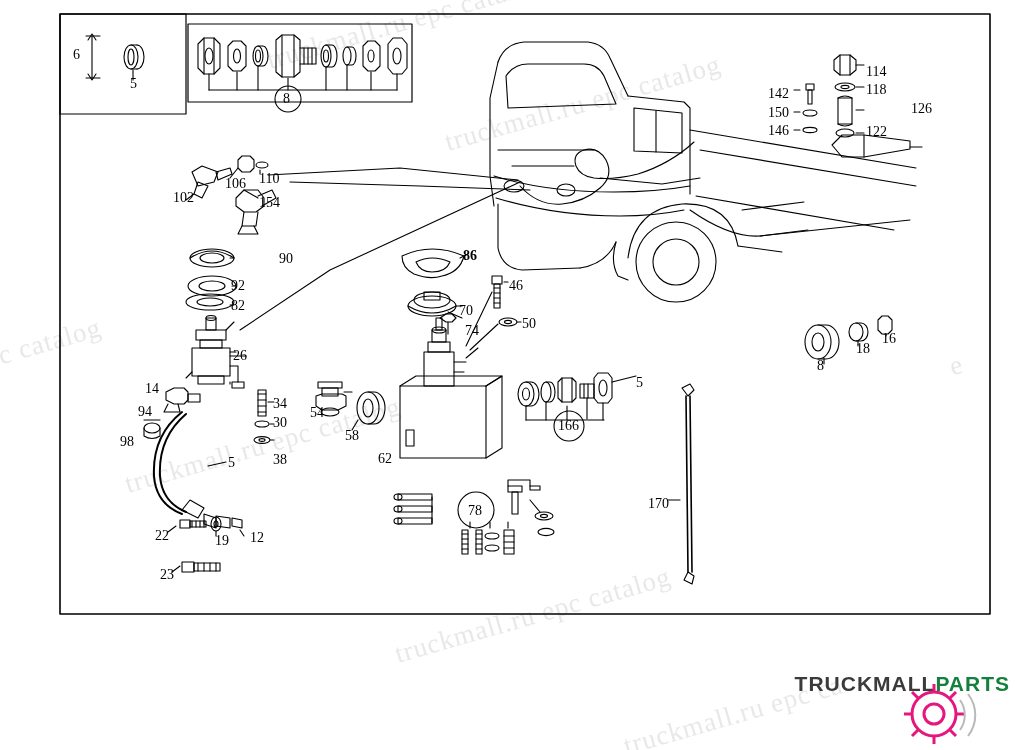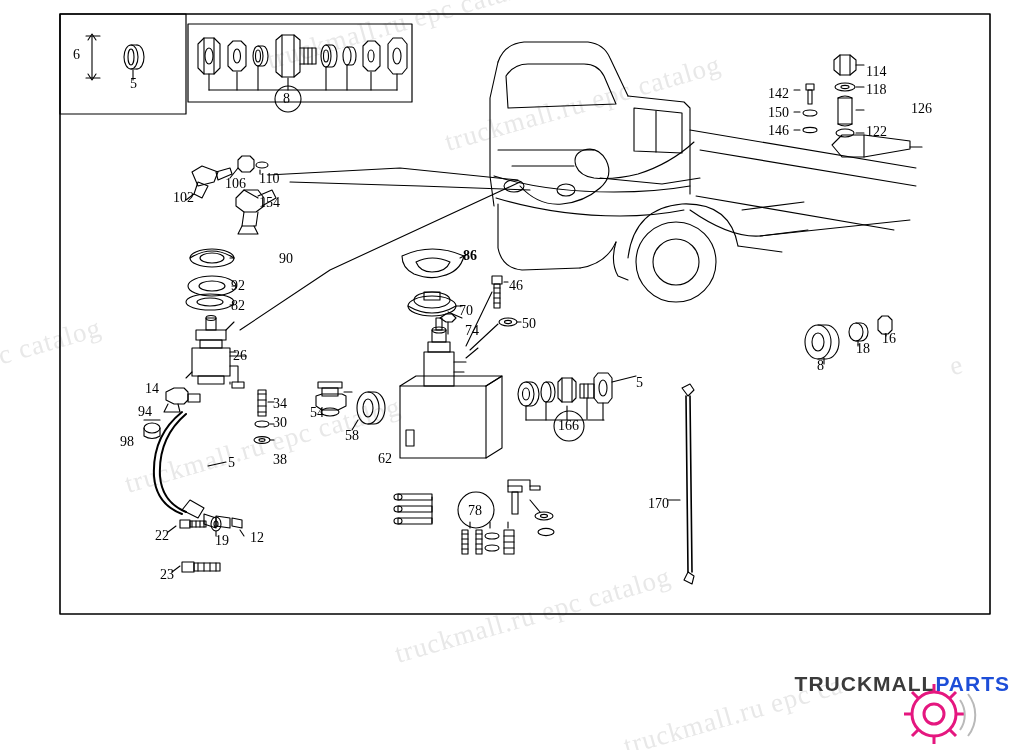--- a/index.html
+++ b/index.html
@@ -32,21 +32,21 @@
   svg.art{position:absolute;left:0;top:0;width:1024px;height:750px;}
   .brand{
     position:absolute;
     right:14px;bottom:54px;
     font-family:"Liberation Sans", sans-serif;
     font-size:21px;
     font-weight:bold;
     letter-spacing:1px;
     color:#3b3b3b;
   }
-  .brand .pink{color:#1d4ed8;}
+  .brand .pink{color:#15803d;}
 </style>
 </head>
 <body>
 
 <div id="root">
 
   <div class="wm" style="left:262px;top:6px;transform:rotate(-16deg);">truckmall.ru epc catalog</div>
   <div class="wm" style="left:440px;top:88px;transform:rotate(-16deg);">truckmall.ru epc catalog</div>
   <div class="wm" style="left:-30px;top:330px;transform:rotate(-16deg);">epc catalog</div>
   <div class="wm" style="left:120px;top:430px;transform:rotate(-16deg);">truckmall.ru epc catalog</div>

